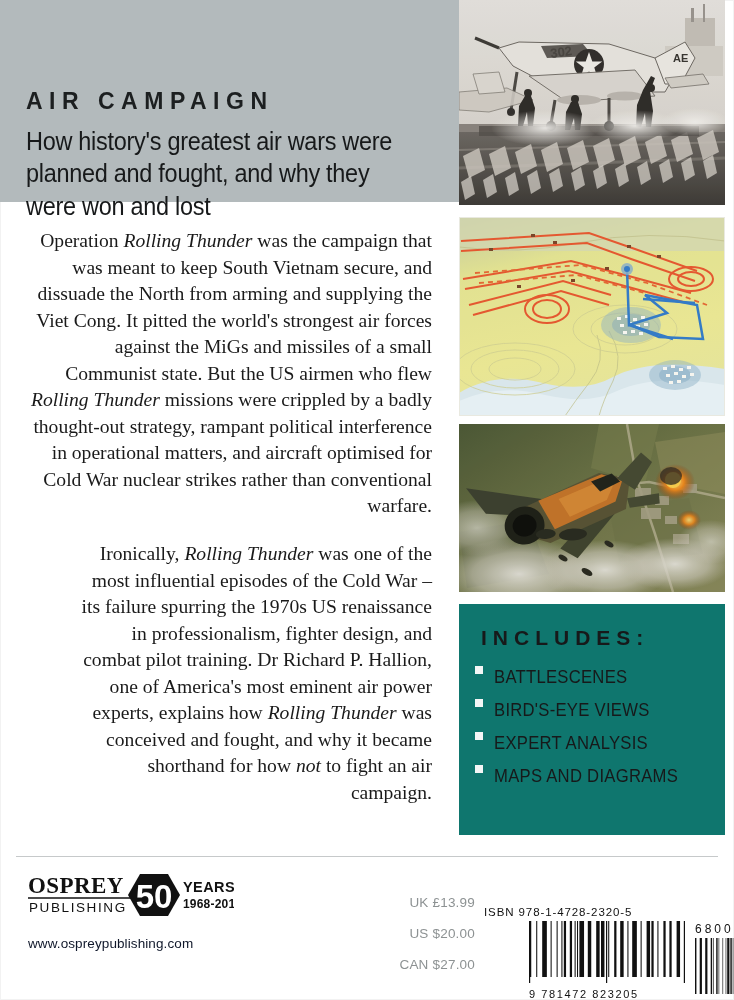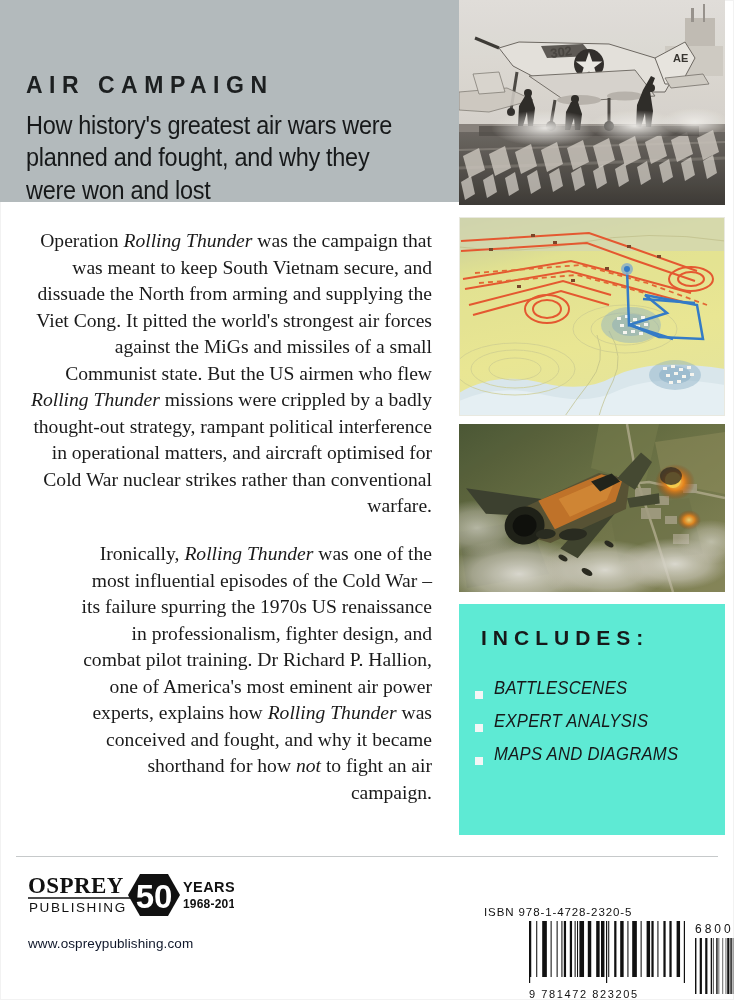--- a/index.html
+++ b/index.html
@@ -40,21 +40,21 @@
     top: 74px;
     width: 420px;
   }
   .series-title {
     font-family: "Liberation Sans", sans-serif;
     font-size: 23px;
     font-weight: 600;
     letter-spacing: 6.5px;
     color: #1c1f20;
     line-height: 1;
-    margin: 0 0 12px 0;
+    margin: 16px 0 12px 0;
     white-space: nowrap;
   }
   .series-strap {
     font-family: "Liberation Sans Narrow", "Liberation Sans", sans-serif;
     font-size: 25.5px;
     font-weight: 400;
     color: #17191a;
     line-height: 1.27;
     letter-spacing: -0.3px;
     transform: scaleX(0.92);
@@ -100,21 +100,21 @@
   #photo-map     { top: 217px; height: 199px; }
   #photo-battle  { top: 424px; height: 168px; }
 
   
   .includes-panel {
     position: absolute;
     left: 459px;
     top: 604px;
     width: 266px;
     height: 231px;
-    background: #5eead4;
+    background: #0f766e;
   }
   .includes-title {
     position: absolute;
     left: 22px;
     top: 22px;
     font-family: "Liberation Sans", sans-serif;
     font-size: 21px;
     font-weight: 600;
     letter-spacing: 6px;
     color: #17191a;
@@ -124,23 +124,22 @@
     position: absolute;
     left: 16px;
     top: 62px;
     width: 240px;
     margin: 0;
     padding: 0;
     list-style: none;
   }
   .includes-list li {
     display: flex;
-    align-items: flex-end;
+    align-items: flex-start;
     height: 33px;
-    font-style: italic;
   }
   .bullet {
     width: 8px;
     height: 8px;
     background: #f4f6f6;
     margin-right: 11px;
     flex: 0 0 auto;
   }
   .inc-label {
     font-family: "Liberation Sans Narrow", "Liberation Sans", sans-serif;
@@ -552,20 +551,24 @@
 
   <div class="includes-panel">
     <div class="includes-title">INCLUDES:</div>
     <ul class="includes-list">
       <li>
         <span class="bullet"></span>
         <span class="inc-label">BATTLESCENES</span>
       </li>
       <li>
         <span class="bullet"></span>
+        <span class="inc-label">BIRD'S-EYE VIEWS</span>
+      </li>
+      <li>
+        <span class="bullet"></span>
         <span class="inc-label">EXPERT ANALYSIS</span>
       </li>
       <li>
         <span class="bullet"></span>
         <span class="inc-label">MAPS AND DIAGRAMS</span>
       </li>
     </ul>
   </div>
 
   <div class="divider"></div>
@@ -577,20 +580,25 @@
       <text id="logo-publishing" x="1" y="40" font-family="Liberation Sans, sans-serif" font-size="13.5" font-weight="400" fill="#111" letter-spacing="1.6">PUBLISHING</text>
 
       <path d="M112 2 L140 2 L152 23 L140 44 L112 44 L100 23 Z" fill="#111"></path>
       <text id="logo-50" x="126" y="36" text-anchor="middle" font-family="Liberation Sans, sans-serif" font-size="33" font-weight="700" fill="#fff">50</text>
       <text id="logo-years" x="155" y="20" font-family="Liberation Sans, sans-serif" font-size="14.5" font-weight="700" fill="#111" letter-spacing="0.4">YEARS</text>
       <text id="logo-dates" x="155" y="36" font-family="Liberation Sans, sans-serif" font-size="12" font-weight="700" fill="#111" letter-spacing="0.2">1968-2018</text>
     </svg>
     <div class="website">www.ospreypublishing.com</div>
   </div>
 
+  <div class="prices">
+    <div>UK £13.99</div>
+    <div>US $20.00</div>
+    <div>CAN $27.00</div>
+  </div>
 
   <div class="barcode-block">
     <div class="isbn-text">ISBN 978-1-4728-2320-5</div>
     <div class="barcodes">
       <div class="bc-main">
         <svg id="bc-main-svg" width="156" height="62" viewBox="0 0 156 62" role="img">
             <rect x="0.00" y="0" width="2.25" height="56" fill="#111"></rect>
             <rect x="7.20" y="0" width="1.05" height="56" fill="#111"></rect>
             <rect x="13.20" y="0" width="4.65" height="56" fill="#111"></rect>
             <rect x="21.60" y="0" width="1.05" height="56" fill="#111"></rect>

